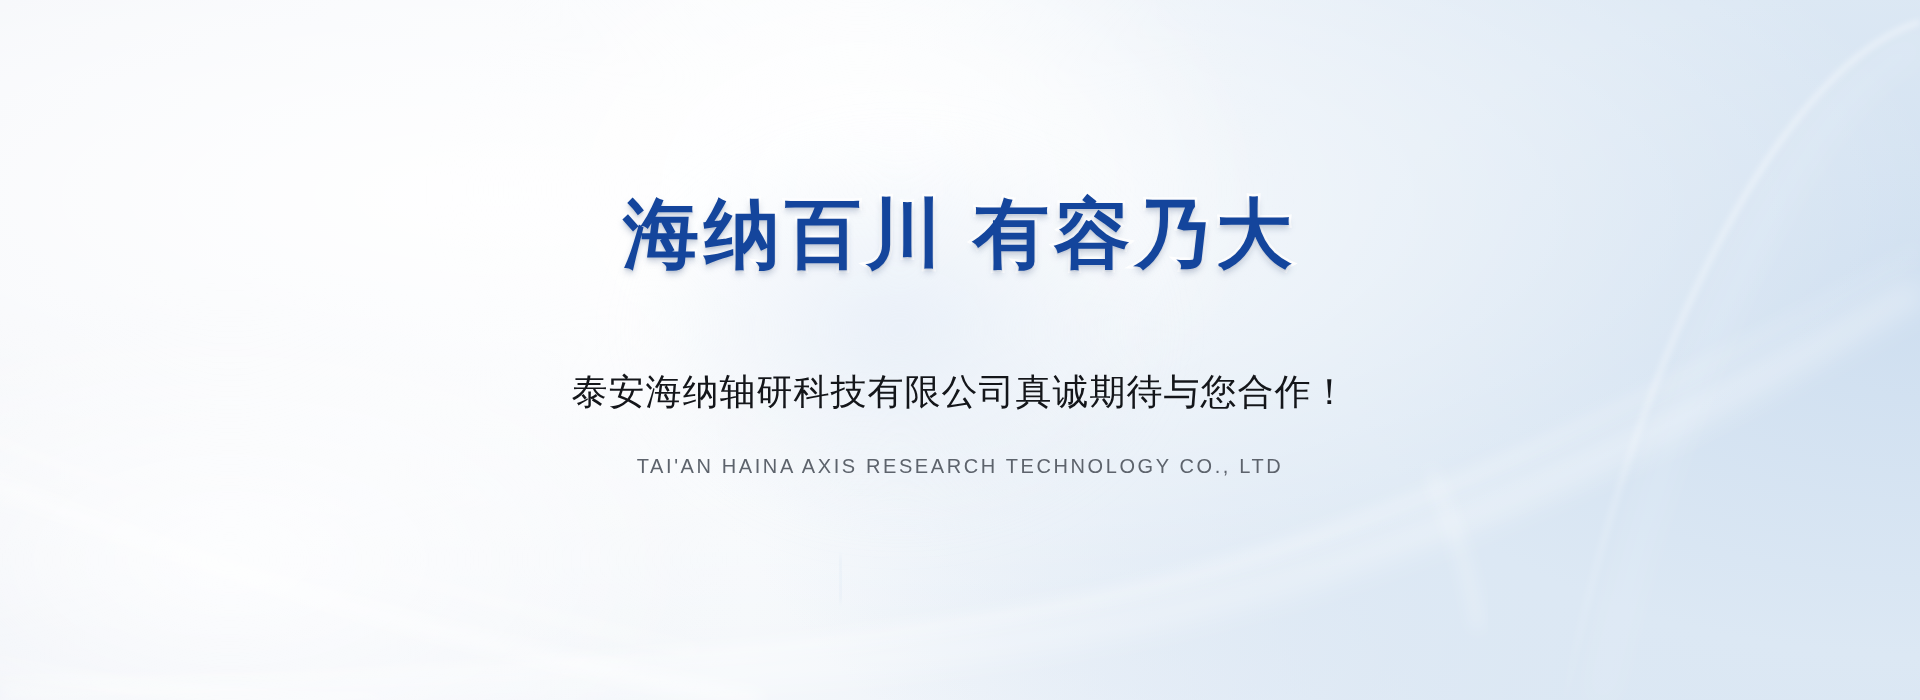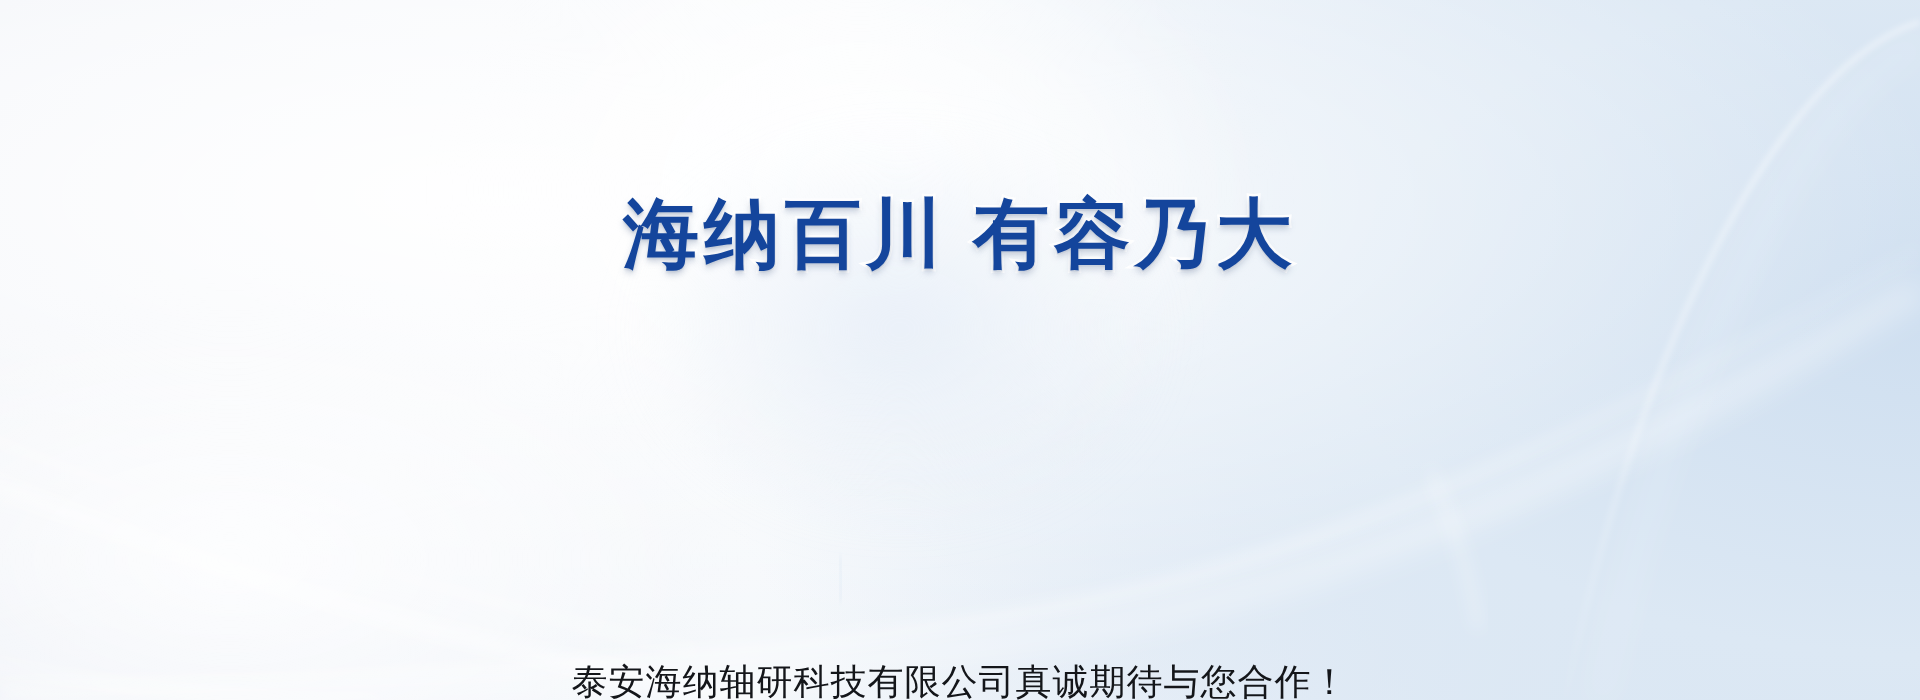--- a/index.html
+++ b/index.html
@@ -58,22 +58,23 @@
     filter: blur(26px);
   }
 
   
   .content {
     position: absolute;
     inset: 0;
     display: flex;
     flex-direction: column;
     align-items: center;
-    justify-content: space-between;
+    justify-content: flex-start;
     text-align: center;
+    gap: 24px;
   }
 
   .headline {
     margin-top: 196px;
     font-size: 76px;
     line-height: 1;
     font-weight: 700;
     letter-spacing: 5px;
     color: #14459c;
     white-space: nowrap;
@@ -155,15 +156,16 @@
 
     <path d="M 1430 470 C 1452 520 1470 572 1478 628" fill="none" stroke="#ffffff" stroke-opacity="0.45" stroke-width="6" filter="url(#soft8)"></path>
     <path d="M 840 556 C 842 572 842 588 841 602" fill="none" stroke="#cfe0ef" stroke-opacity="0.8" stroke-width="2" filter="url(#soft3)"></path>
   </svg>
 
   <div class="content">
     <div class="headline">海纳百川  有容乃大</div>
 
     <div class="subtitle-cn">泰安海纳轴研科技有限公司真诚期待与您合作！</div>
 
+    <div class="subtitle-en">TAI'AN HAINA AXIS RESEARCH TECHNOLOGY CO., LTD</div>
   </div>
 
 </div>
 
 </body></html>

